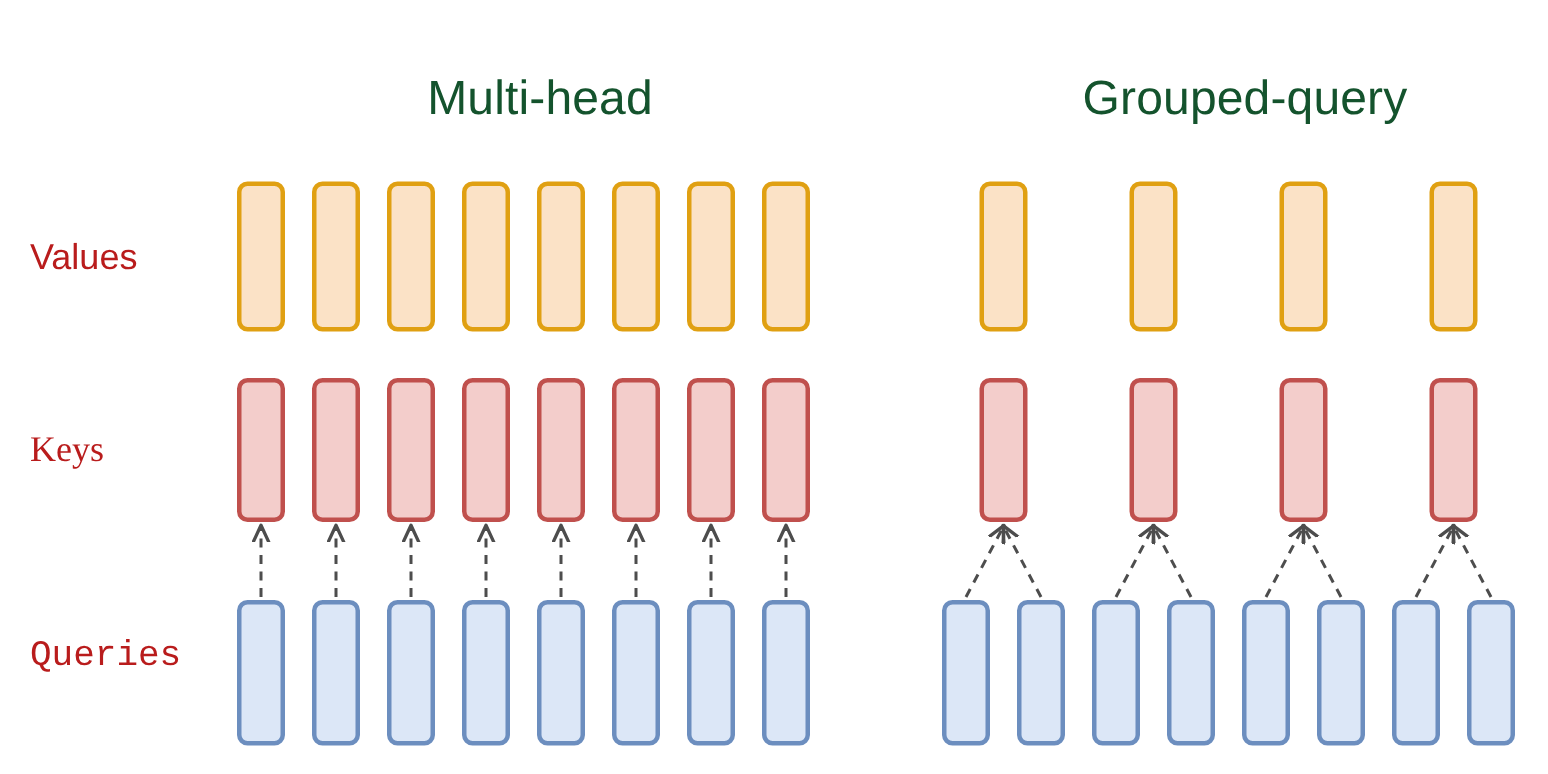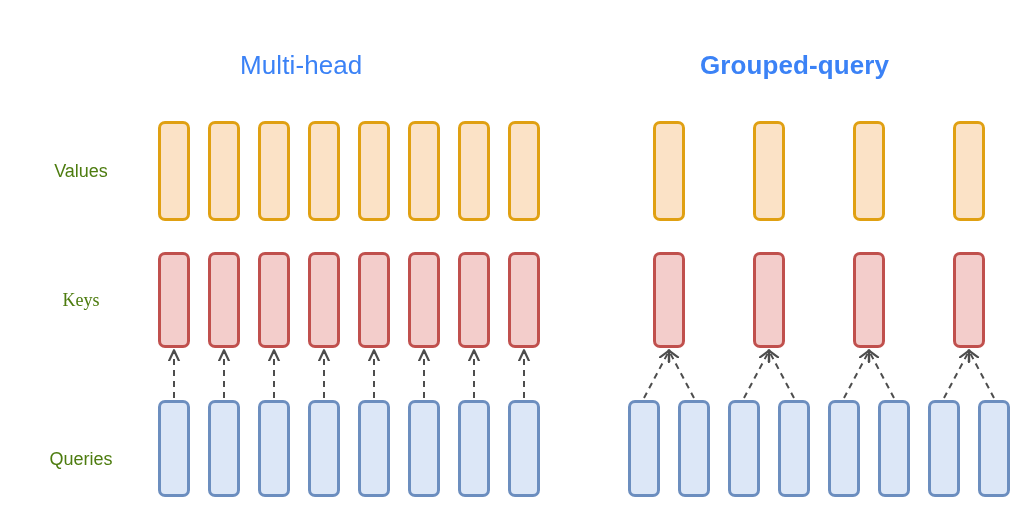--- a/index.html
+++ b/index.html
@@ -14,35 +14,36 @@
   }
   #figure {
     position: relative;
     width: 1032px;
     height: 516px;
     background: #ffffff;
     overflow: hidden;
   }
   .panel-title {
     position: absolute;
-    font-size: 26px;
+    text-align: center;
+    font-size: 32px;
     line-height: 30px;
-    color: #3b82f6;
+    color: #14532d;
     white-space: nowrap;
     letter-spacing: 0.1px;
   }
   .panel-title.regular { font-weight: 400; }
-  .panel-title.bold    { font-weight: 700; }
+  .panel-title.bold    { font-weight: 400; }
 
   .row-label {
     position: absolute;
-    text-align: center;
-    font-size: 18px;
+    text-align: left;
+    font-size: 24px;
     line-height: 25px;
-    color: #4d7c0f;
+    color: #b91c1c;
     white-space: nowrap;
   }
 
   .box {
     position: absolute;
     box-sizing: border-box;
     border-style: solid;
     border-width: 3px;
     border-radius: 7px;
   }
@@ -104,21 +105,21 @@
       </g>
   </svg>
 
   <div id="titles">
       <div class="panel-title regular" style="left: 240px; top: 50px; width: 240px;">Multi-head</div>
       <div class="panel-title bold" style="left: 700px; top: 50px; width: 260px;">Grouped-query</div>
     </div>
   <div id="labels">
       <div class="row-label" style="left: 20px; top: 159px; width: 122px;">Values</div>
       <div class="row-label" style="left: 20px; top: 288px; width: 122px; font-family: Liberation Serif, serif;">Keys</div>
-      <div class="row-label" style="left: 20px; top: 447px; width: 122px;">Queries</div>
+      <div class="row-label" style="left: 20px; top: 425px; width: 122px; font-family: Liberation Mono, monospace;">Queries</div>
     </div>
   <div id="boxes">
       <div class="box values" style="left: 158px; top: 121px; width: 32px; height: 100px;"></div>
       <div class="box values" style="left: 208px; top: 121px; width: 32px; height: 100px;"></div>
       <div class="box values" style="left: 258px; top: 121px; width: 32px; height: 100px;"></div>
       <div class="box values" style="left: 308px; top: 121px; width: 32px; height: 100px;"></div>
       <div class="box values" style="left: 358px; top: 121px; width: 32px; height: 100px;"></div>
       <div class="box values" style="left: 408px; top: 121px; width: 32px; height: 100px;"></div>
       <div class="box values" style="left: 458px; top: 121px; width: 32px; height: 100px;"></div>
       <div class="box values" style="left: 508px; top: 121px; width: 32px; height: 100px;"></div>

